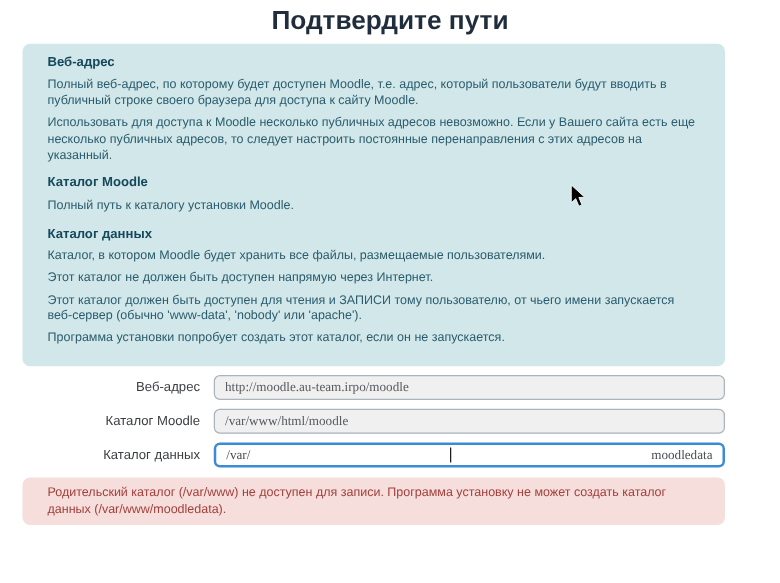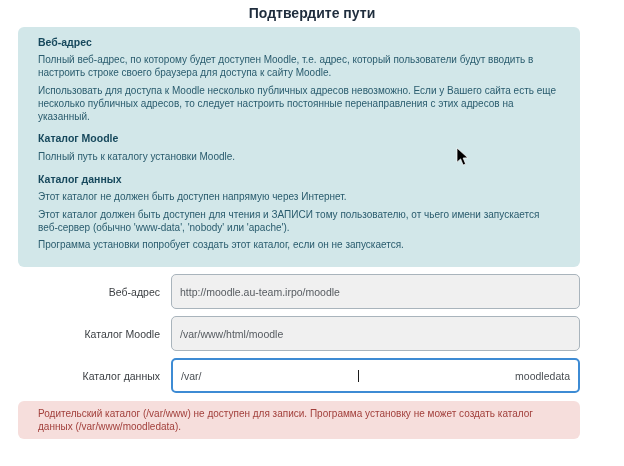--- a/index.html
+++ b/index.html
@@ -5,21 +5,21 @@
   html, body { margin: 0; padding: 0; }
   body {
     width: 624px; height: 466px;
     background: #ffffff;
     font-family: "Liberation Sans", sans-serif;
     position: relative;
     overflow: hidden;
     -webkit-font-smoothing: antialiased;
   }
   h1.page-title {
-    font-size: 14px;
+    font-size: 21px;
     font-weight: bold;
     color: #1f2d3d;
     text-align: center;
     margin: 5px 0 6px 0;
   }
   .container { margin-left: 18px; width: 562px; }
 
   
   .info-box {
     background: #d2e7e9;
@@ -45,29 +45,29 @@
   .form-row label {
     width: 142px;
     text-align: right;
     margin-right: 11px;
     font-size: 10.5px;
     color: #3b3f43;
     flex: none;
   }
   .field {
     flex: 1;
-    height: 35px;
+    height: 20px;
     box-sizing: border-box;
     border: 1px solid #a9b4bc;
     border-radius: 5px;
     background: #f0f0f0;
     font-size: 10.5px;
     color: #565b60;
     padding: 0 8px;
-    font-family: Liberation Sans, sans-serif;
+    font-family: Liberation Serif, serif;
     outline: none;
   }
   .field.focused {
     background: #ffffff;
     border: 2px solid #3d8bd4;
     display: flex;
     align-items: center;
     color: #4a4f54;
     justify-content: space-between;
   }
@@ -101,29 +101,30 @@
 </head>
 <body>
 
 <h1 class="page-title">Подтвердите пути</h1>
 
 <div class="container">
 
   <div class="info-box">
     <div class="section">
       <div class="heading">Веб-адрес</div>
-      <p>Полный веб-адрес, по которому будет доступен Moodle, т.е. адрес, который пользователи будут вводить в настроить строке своего браузера для доступа к сайту Moodle.</p>
+      <p>Полный веб-адрес, по которому будет доступен Moodle, т.е. адрес, который пользователи будут вводить в публичный строке своего браузера для доступа к сайту Moodle.</p>
       <p>Использовать для доступа к Moodle несколько публичных адресов невозможно. Если у Вашего сайта есть еще несколько публичных адресов, то следует настроить постоянные перенаправления с этих адресов на указанный.</p>
     </div>
     <div class="section">
       <div class="heading">Каталог Moodle</div>
       <p>Полный путь к каталогу установки Moodle.</p>
     </div>
     <div class="section">
       <div class="heading">Каталог данных</div>
+      <p>Каталог, в котором Moodle будет хранить все файлы, размещаемые пользователями.</p>
       <p>Этот каталог не должен быть доступен напрямую через Интернет.</p>
       <p>Этот каталог должен быть доступен для чтения и ЗАПИСИ тому пользователю, от чьего имени запускается веб-сервер (обычно 'www-data', 'nobody' или 'apache').</p>
       <p>Программа установки попробует создать этот каталог, если он не запускается.</p>
     </div>
   </div>
 
   <div class="form">
     <div class="form-row">
       <label>Веб-адрес</label>
       <input class="field" type="text" readonly="" value="http://moodle.au-team.irpo/moodle" style="">

